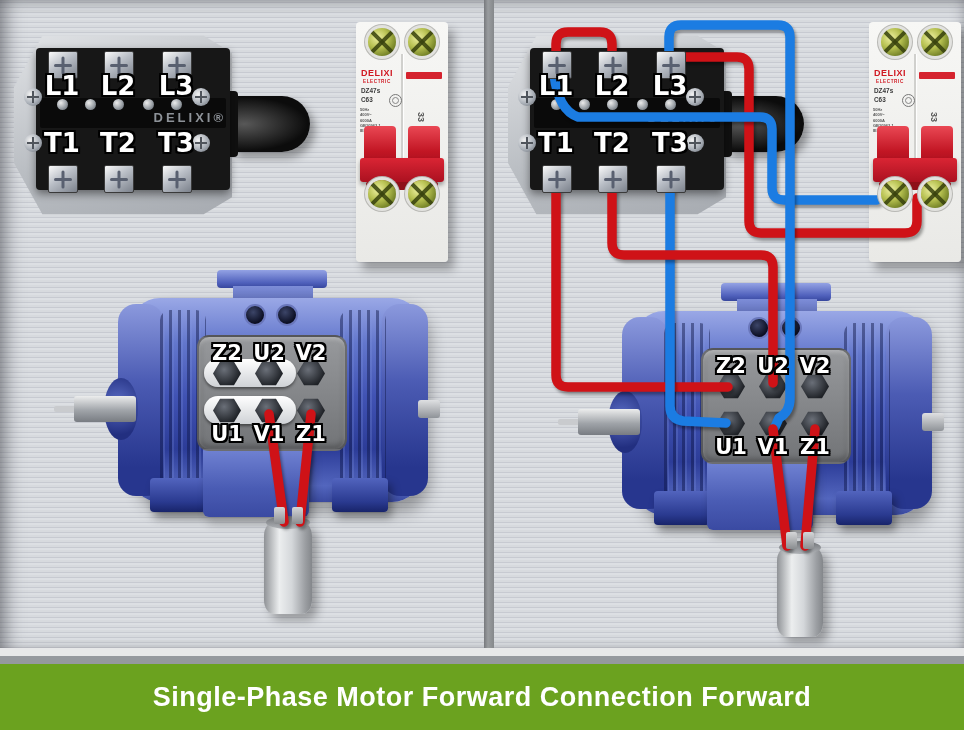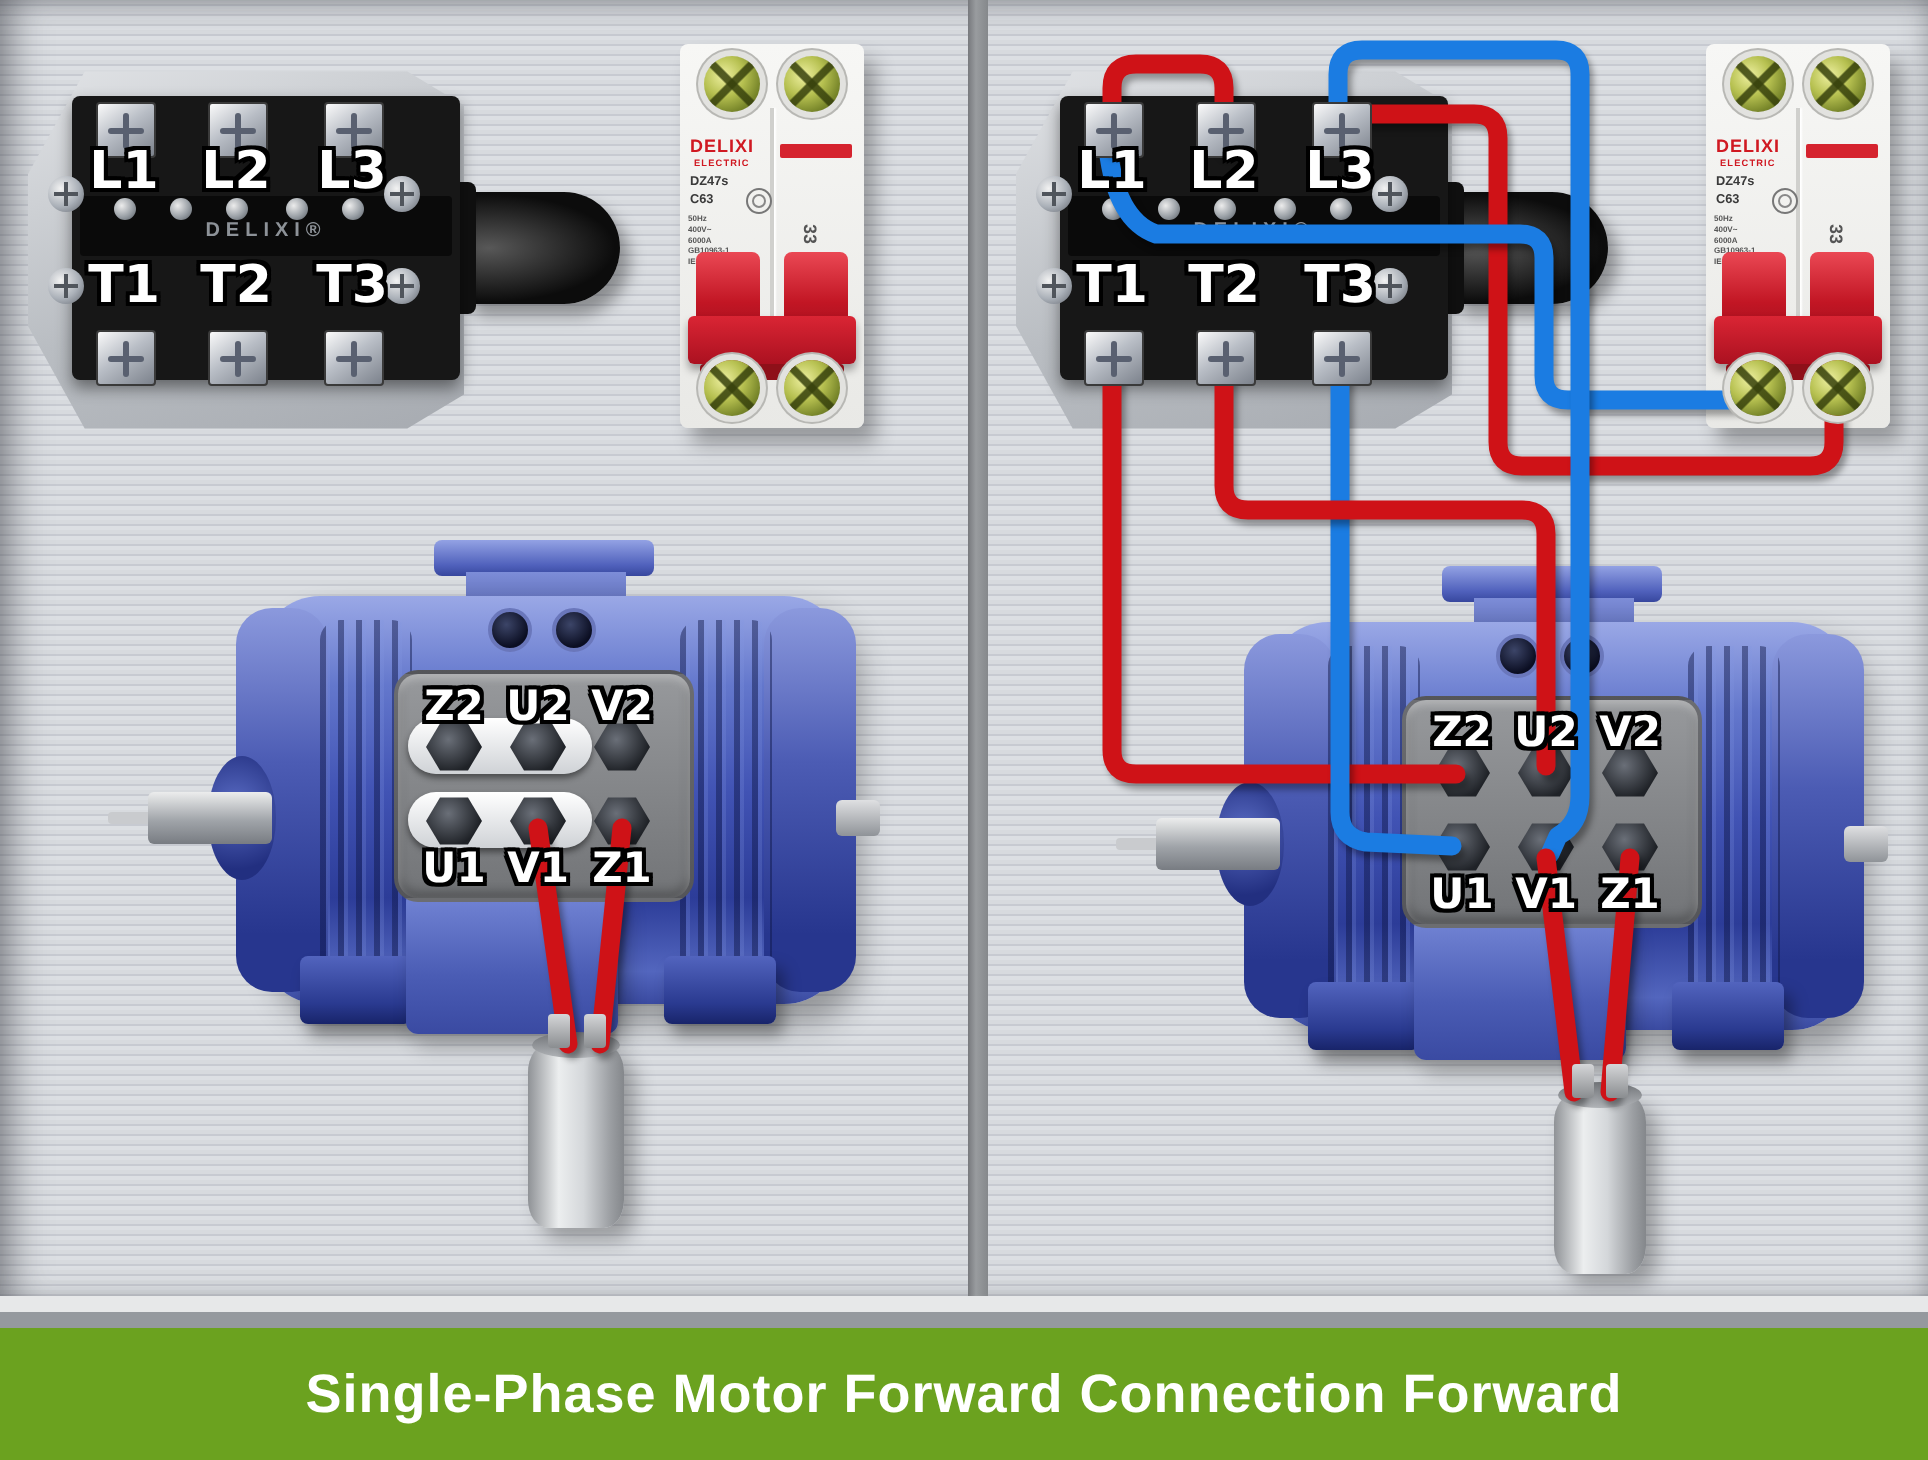--- a/index.html
+++ b/index.html
@@ -35,35 +35,35 @@
     background:radial-gradient(ellipse at 18% 50%,#585858,#0c0c0c 68%);
     border-radius:8px 28px 28px 8px;box-shadow:5px 6px 8px rgba(0,0,0,.35);}
   .knob::before{content:"";position:absolute;left:-8px;top:-5px;width:16px;height:66px;background:#101010;border-radius:4px;}
   .term{position:absolute;width:28px;height:26px;z-index:6;
     background:linear-gradient(145deg,#fafafa,#b9bec6 45%,#7c828c);
     border:1px solid #3a3a3a;border-radius:2px;}
   .term::before,.term::after{content:"";position:absolute;left:50%;top:50%;width:18px;height:3px;
     margin:-1.5px 0 0 -9px;background:#596070;border-radius:2px;}
   .term::after{transform:rotate(90deg);}
   .midband{position:absolute;left:30px;top:72px;width:186px;height:30px;background:#0a0a0a;border-radius:2px;}
-  .brandtext{position:absolute;left:30px;top:84px;width:186px;text-align:center;
-    font-size:10px;font-weight:700;letter-spacing:3px;color:#8d9298;}
+  .brandtext{position:absolute;left:30px;top:84px;width:186px;text-align:right;
+    font-size:13px;font-weight:700;letter-spacing:3px;color:#8d9298;}
   .star{position:absolute;width:11px;height:11px;border-radius:50%;top:73px;
     background:radial-gradient(circle at 35% 35%,#ececec,#9aa0a6 55%,#565c64);}
   .pscrew{position:absolute;width:18px;height:18px;border-radius:50%;z-index:2;
     background:radial-gradient(circle at 35% 35%,#f2f2f2,#aab0b8 55%,#61666e);}
   .pscrew::before,.pscrew::after{content:"";position:absolute;left:50%;top:50%;width:12px;height:2px;
     margin:-1px 0 0 -6px;background:#50555c;}
   .pscrew::after{transform:rotate(90deg);}
   .slabel{position:absolute;width:60px;text-align:center;z-index:8;
     font-family:"DejaVu Sans",sans-serif;font-size:26px;font-weight:700;color:#fff;
     text-shadow:-2px -2px 0 #000,2px -2px 0 #000,-2px 2px 0 #000,2px 2px 0 #000,-2px 0 0 #000,2px 0 0 #000,0 -2px 0 #000,0 2px 0 #000;}
   
-  .bk{position:absolute;width:92px;height:192px;background:linear-gradient(180deg,#f7f7f5,#e9e9e6);
-    border-radius:4px;box-shadow:6px 8px 10px rgba(0,0,0,.3);}
+  .bk{position:absolute;width:92px;height:240px;background:linear-gradient(180deg,#f7f7f5,#e9e9e6);
+    border-radius:4px;box-shadow:6px 8px 10px rgba(0,0,0,.3);margin-left:16px;}
   .bk-div{position:absolute;left:45px;top:32px;width:2px;height:128px;background:#d0d0cd;box-shadow:1px 0 1px #fff;}
   .bk-screw{position:absolute;width:28px;height:28px;border-radius:50%;z-index:6;
     background:
       linear-gradient(45deg,transparent 44%,rgba(55,65,12,.85) 46% 54%,transparent 56%),
       linear-gradient(-45deg,transparent 44%,rgba(55,65,12,.85) 46% 54%,transparent 56%),
       radial-gradient(circle at 35% 35%,#eef0a0,#b6c050 40%,#78862a 72%,#525e18);
     box-shadow:0 0 0 3px #e2e2df,0 0 0 4px #b8b8b4;}
   .bk-brand{position:absolute;left:5px;top:46px;font-size:9px;font-weight:700;letter-spacing:.5px;color:#d01922;}
   .bk-sub{position:absolute;left:7px;top:57px;font-size:8px;font-weight:700;color:#d01922;
     transform:scale(.58);transform-origin:0 0;letter-spacing:1px;}

